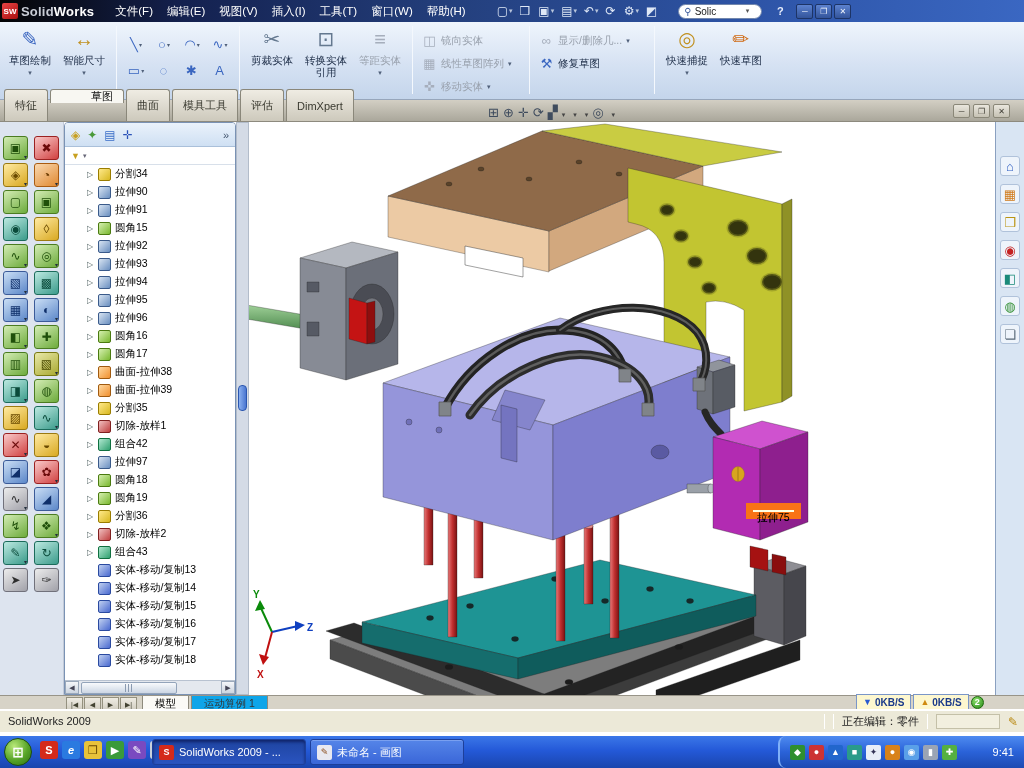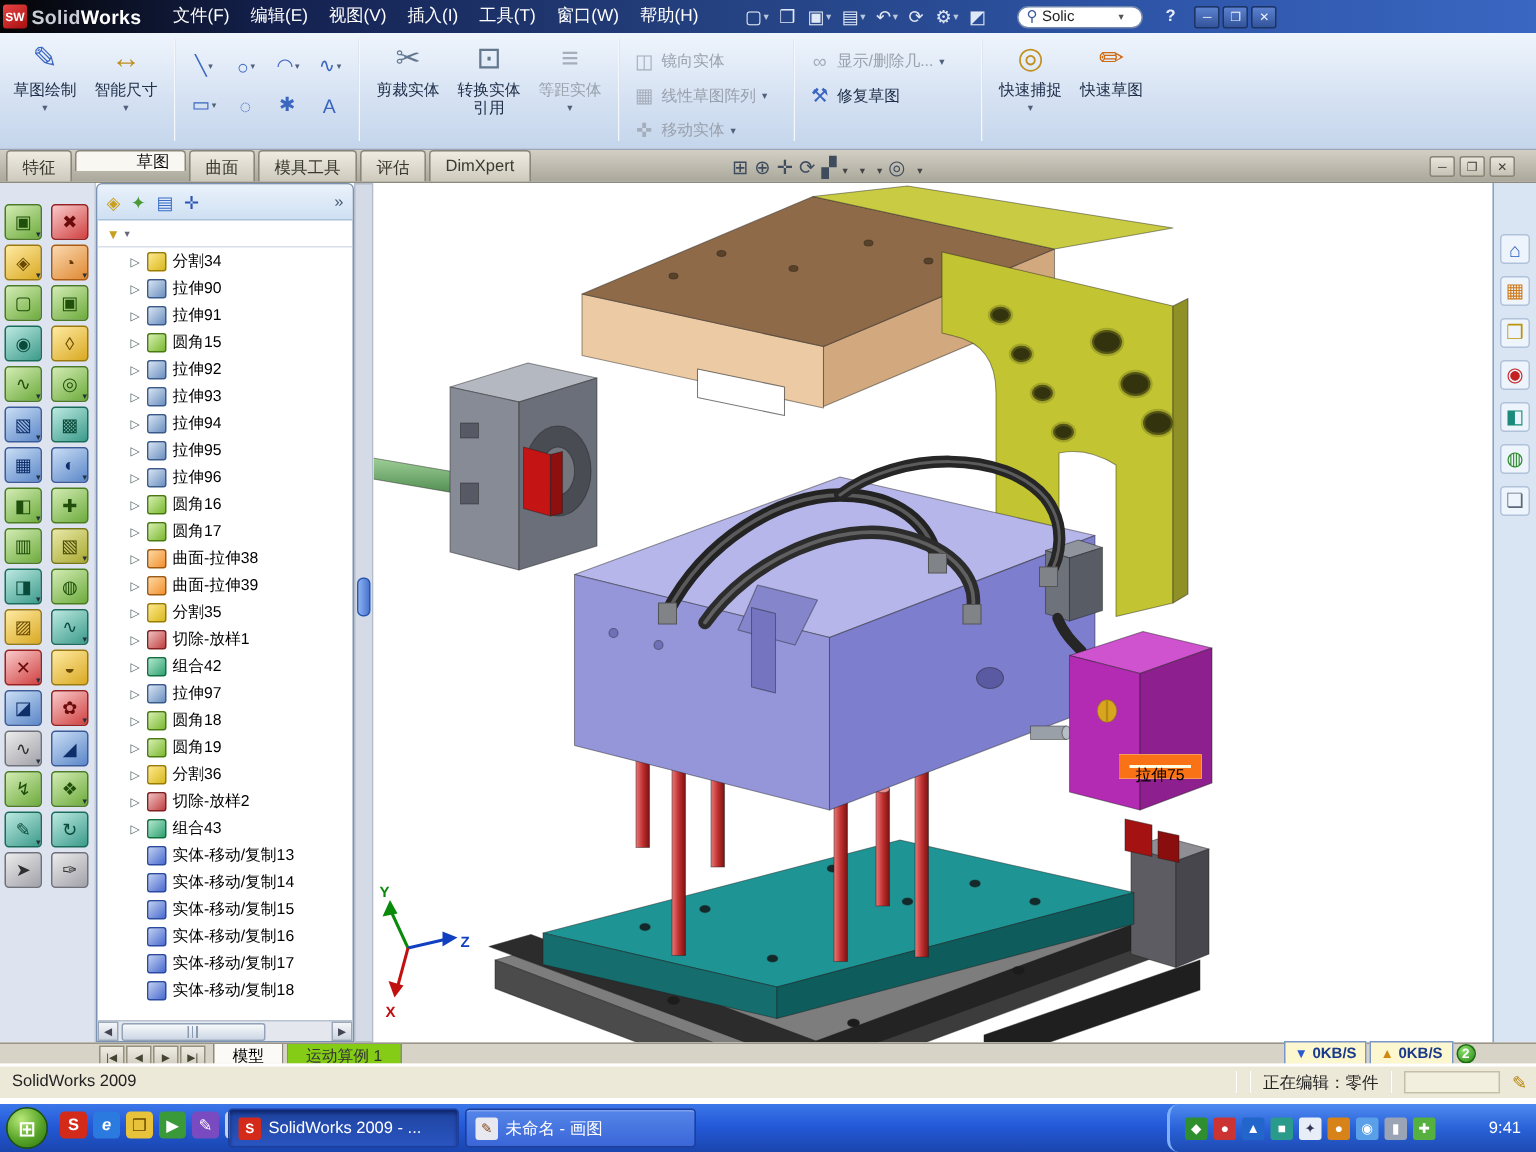--- a/index.html
+++ b/index.html
@@ -54,21 +54,21 @@
   .rb-row .crt { font-size:7px; color:#50607a; }
   .rb-row.disabled { color:#99a1ad; } .rb-row.disabled .sm { color:#a6aebc; }
   .ic-gold { color:#c09020 !important; } .ic-orange { color:#cf6a14 !important; } .ic-steel { color:#64788f !important; }
   .watermark { position:absolute; right:18px; top:18px; font-size:62px; font-weight:bold; font-style:italic;
     color:#ccd8ea; letter-spacing:-4px; }
 
   
   .tabrow { position:absolute; left:0; top:100px; width:1024px; height:22px;
     background:linear-gradient(#d3cfc4,#aaa79b); border-bottom:1px solid #8d8a7e; }
   .tabs { position:absolute; left:4px; bottom:0; display:flex; }
-  .tab { height:21px; padding:0 10px; display:flex; align-items:center; font-size:11px; color:#3a3a30;
+  .tab { height:32px; padding:0 10px; display:flex; align-items:center; font-size:11px; color:#3a3a30;
     background:linear-gradient(#efece3,#cdc9bc); border:1px solid #8a877a; border-bottom:none;
     border-radius:3px 3px 0 0; margin-right:2px; }
   .tab.active { background:#f8f7f2; height:14px; color:#111;padding-left:40px; }
   .hud { position:absolute; left:488px; top:3px; display:flex; align-items:center; gap:4px; }
   .hud-ic { font-size:13px; color:#3f4c5e; }
   .hud-caret { font-size:7px; color:#444; }
   .hud-cube { background:linear-gradient(135deg,#e8913a 50%,#3a6ec8 50%); }
   .hud-style { background:linear-gradient(145deg,#d8e6f6,#5a86c4); }
   .hud-ball { border-radius:50%; background:radial-gradient(circle at 32% 30%,#ff9090,#d02020 52%,#0e7a0e); }
   .hud-scene { background:repeating-conic-gradient(#888 0 25%,#eee 0 50%) 0 0/8px 8px; }
@@ -137,21 +137,21 @@
   .tp-blue { color:#2a5ac0; } .tp-orange { color:#d07a1a; } .tp-yellow { color:#bb9412; }
   .tp-red { color:#c42222; } .tp-teal { color:#1a8a7a; } .tp-green { color:#2a8a2a; } .tp-gray { color:#5a6a7a; }
 
   
   .modelrow { position:absolute; left:0; top:695px; width:1024px; height:18px; background:#d7d3c7; border-top:1px solid #989488; }
   .mt-nav { position:absolute; left:66px; top:1px; display:flex; gap:1px; }
   .mt-navbtn { width:17px; height:15px; background:linear-gradient(#efece3,#cfcbbe); border:1px solid #94917f;
     font-size:7px; color:#443; display:flex; align-items:center; justify-content:center; }
   .m-tabs { position:absolute; left:142px; top:0; display:flex; }
   .m-tab { height:17px; padding:0 12px; font-size:10.5px; display:flex; align-items:center; color:#333;
-    background:#84cc16; border:1px solid #8d8a7d; border-top:none; border-radius:0 0 3px 3px; margin-right:2px; }
+    background:#0ea5e9; border:1px solid #8d8a7d; border-top:none; border-radius:0 0 3px 3px; margin-right:2px; }
   .m-tab.active { background:#fbfaf6; color:#000;justify-content:center; }
 
   
   .netmon { position:absolute; left:856px; top:693px; height:18px; display:flex; align-items:center; gap:2px; }
   .net-box { display:flex; align-items:center; gap:3px; height:17px; padding:0 6px; background:#fdf7cf;
     border:1px solid #7a96c8; font-size:10px; font-weight:bold; color:#1a3a8a; }
   .net-arrow { font-size:9px; } .net-down { color:#2a5ad0; } .net-up { color:#d08a10; }
   .net-badge { width:13px; height:13px; border-radius:50%; background:radial-gradient(circle at 35% 30%,#8ae06a,#2a8a1a);
     color:#fff; font-size:9px; font-weight:bold; display:flex; align-items:center; justify-content:center; border:1px solid #1a6a0a; }
 

